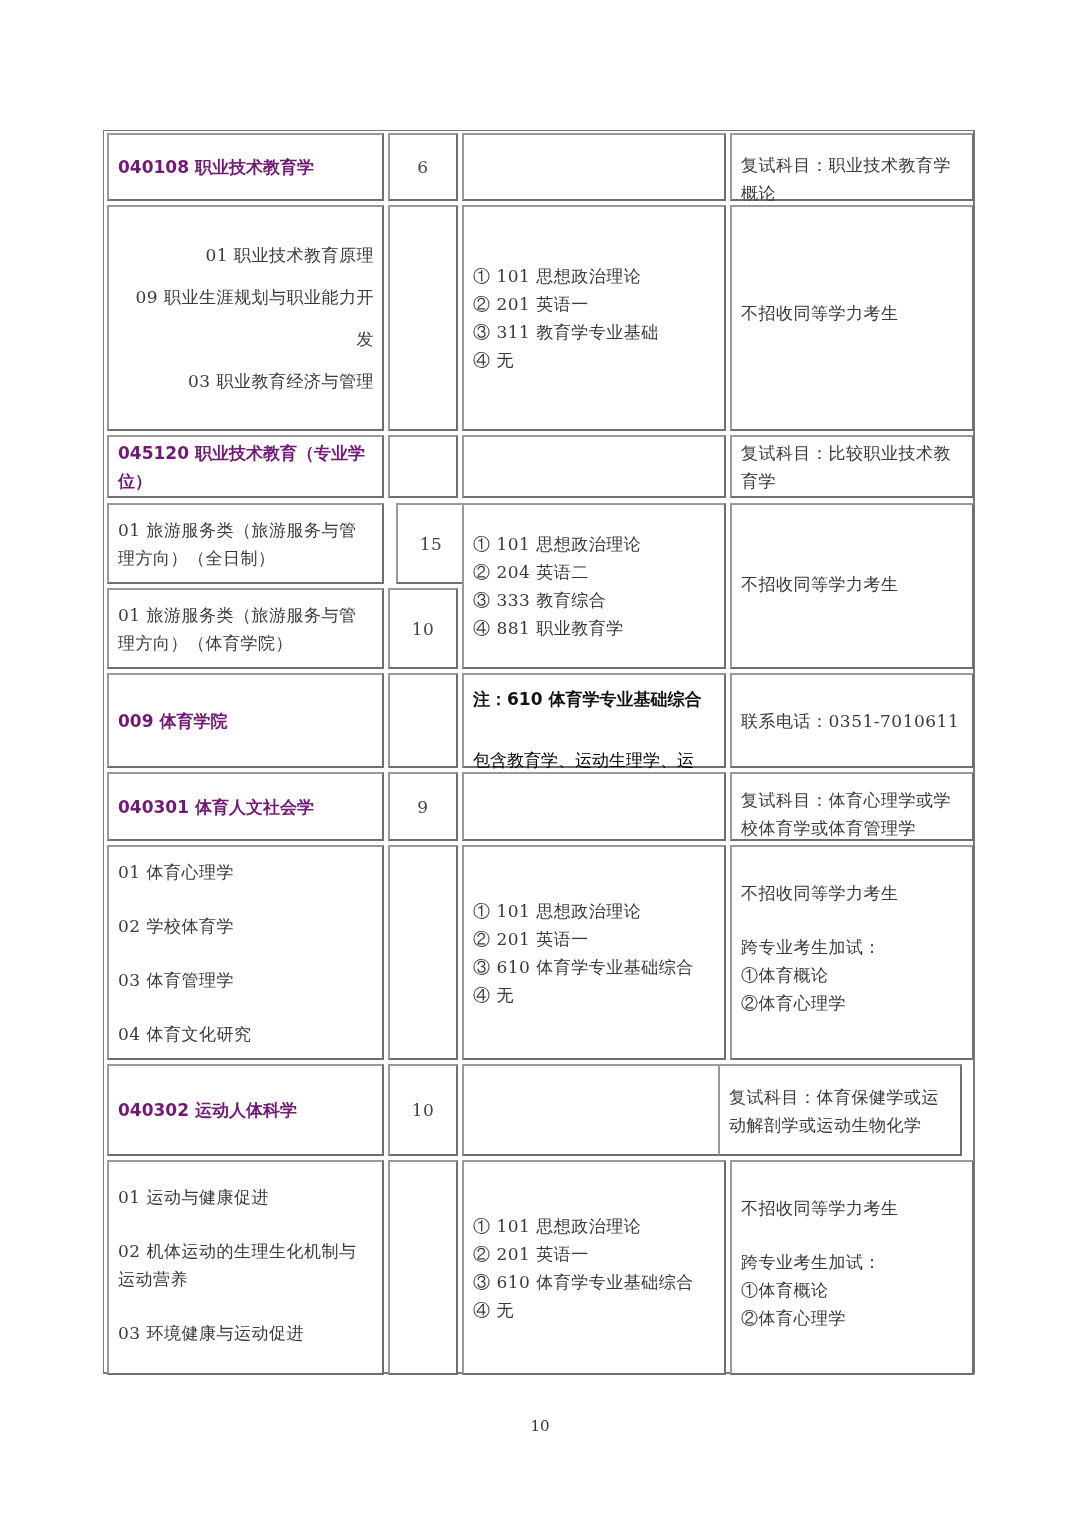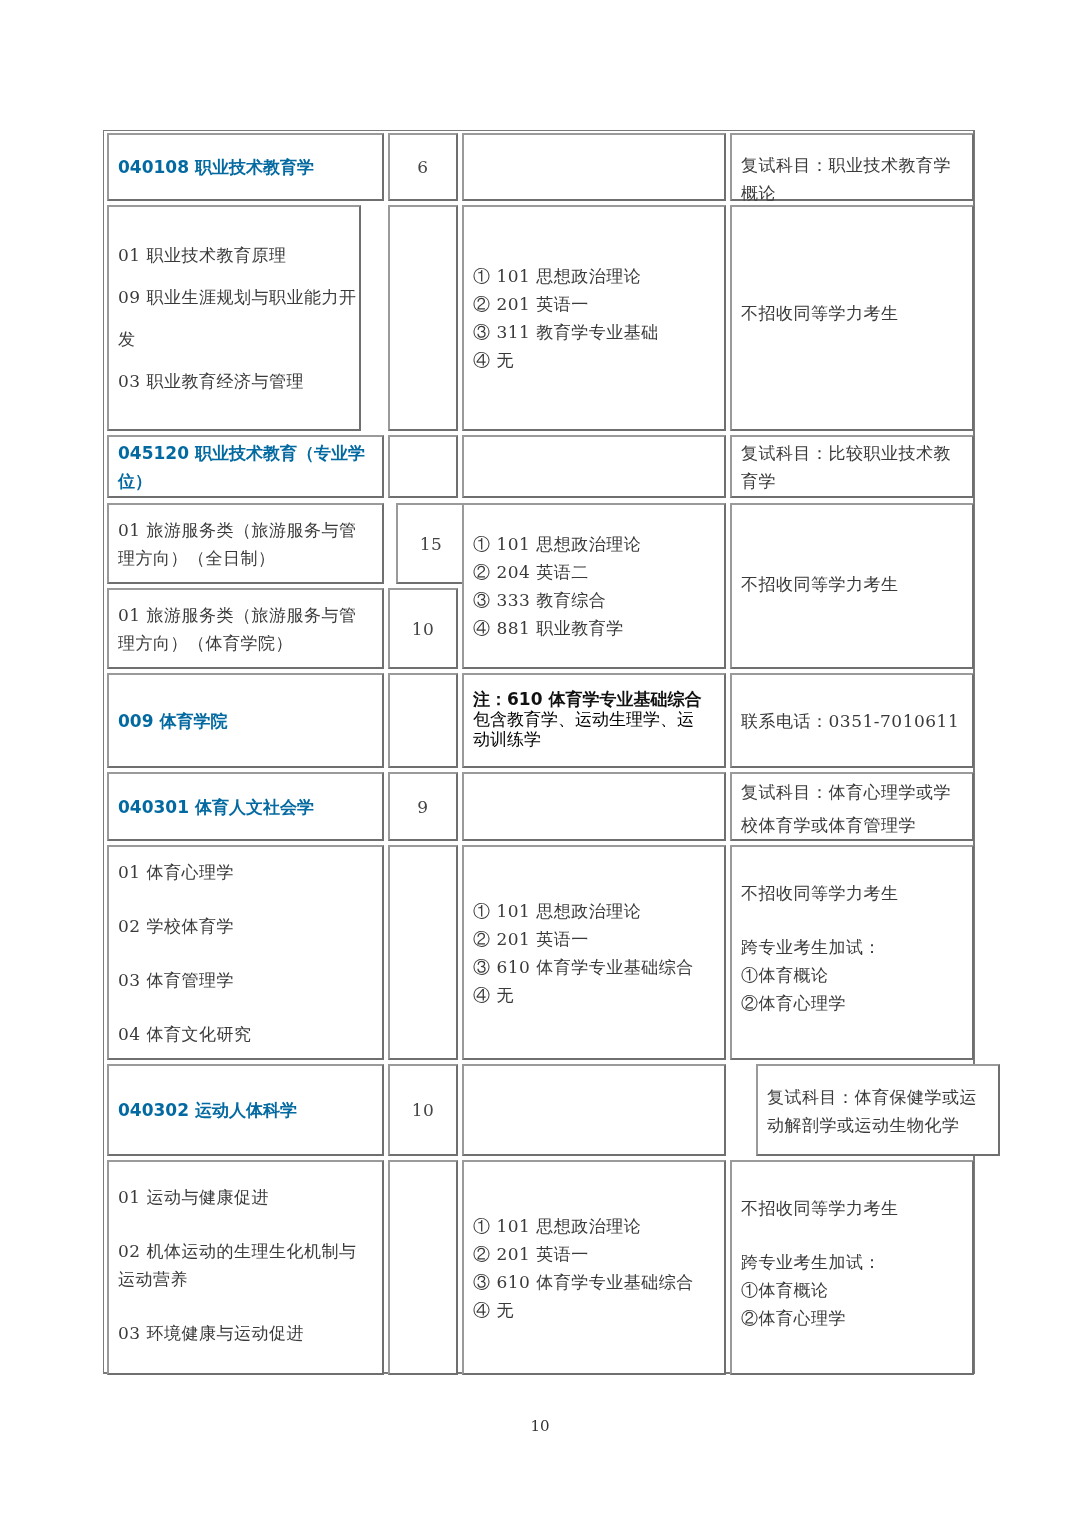--- a/index.html
+++ b/index.html
@@ -12,21 +12,21 @@
 
   .cell { position: absolute; box-sizing: border-box; border: 2px solid #8a8a8a;
           border-top-color: #9a9a9a; border-left-color: #9a9a9a; border-right-color: #6f6f6f; border-bottom-color: #6f6f6f;
           background: #ffffff; }
   .cell-inner { position: absolute; left: 0; right: 0; top: 0; bottom: 0; display: flex; flex-direction: column;
                 justify-content: center; padding: 0 8px 0 9px; box-sizing: border-box; }
   .cell-inner.top { justify-content: flex-start; padding-top: 6px; }
   .cell-inner.center { align-items: center; text-align: center; padding: 0; }
 
   .t { font-size: 17px; line-height: 28px; letter-spacing: 0.5px; color: #3a3a3a; white-space: nowrap; }
-  .b { font-family: "DejaVu Sans", "Liberation Sans", sans-serif; font-weight: bold; color: #0369a1; font-size: 17px; letter-spacing: 0; }
+  .b { font-family: "DejaVu Sans", "Liberation Sans", sans-serif; font-weight: bold; color: #701a75; font-size: 17px; letter-spacing: 0; }
   .num { font-size: 17px; color: #444444; }
   .gap18 { margin-top: 14px; }
   .gap26 { margin-top: 26px; }
   .note-b { font-family: "DejaVu Sans", "Liberation Sans", sans-serif; font-weight: bold; color: #111; font-size: 17px; line-height: 20px; white-space: nowrap; }
   .note { font-size: 17px; line-height: 20px; color: #000000; white-space: normal; }
 
   .pagenum { position: absolute; left: 0; width: 1080px; top: 1417px; text-align: center;
              font-size: 15px; color: #333; }
 </style>
 </head>
@@ -46,21 +46,21 @@
       </div>
   </div>
   <div class="cell" style="left:462px;top:133px;width:264px;height:68px;"></div>
   <div class="cell" style="left:730px;top:133px;width:244px;height:68px;">
     <div class="cell-inner top" style="padding-top:16px;">
       <div class="t">复试科目：职业技术教育学</div>
       <div class="t">概论</div>
     </div>
   </div>
 
-  <div class="cell" style="left:107px;top:205px;width:254px;height:226px;">
+  <div class="cell" style="left:107px;top:205px;width:277px;height:226px;text-align:right;">
     <div class="cell-inner">
       <div class="t">01 职业技术教育原理</div>
       <div class="t gap18">09 职业生涯规划与职业能力开</div>
       <div class="t gap18">发</div>
       <div class="t gap18">03 职业教育经济与管理</div>
     </div>
   </div>
   <div class="cell" style="left:388px;top:205px;width:70px;height:226px;"></div>
   <div class="cell" style="left:462px;top:205px;width:264px;height:226px;">
     <div class="cell-inner">
@@ -127,21 +127,21 @@
     </div>
   </div>
 
   <div class="cell" style="left:107px;top:673px;width:277px;height:95px;">
     <div class="cell-inner">
         <div class="t b">009 体育学院</div>
       </div>
   </div>
   <div class="cell" style="left:388px;top:673px;width:70px;height:95px;"></div>
   <div class="cell" style="left:462px;top:673px;width:264px;height:95px;">
-    <div class="cell-inner top" style="padding-top:14px;">
+    <div class="cell-inner top" style="padding-top:14px;gap:41px;">
       <div class="note-b">注：610 体育学专业基础综合</div>
       <div class="note">包含教育学、运动生理学、运</div>
       <div class="note">动训练学</div>
     </div>
   </div>
   <div class="cell" style="left:730px;top:673px;width:244px;height:95px;">
     <div class="cell-inner">
         <div class="t">联系电话：0351-7010611</div>
       </div>
   </div>
@@ -151,21 +151,21 @@
         <div class="t b">040301 体育人文社会学</div>
       </div>
   </div>
   <div class="cell" style="left:388px;top:772px;width:70px;height:69px;">
     <div class="cell-inner center">
         <div class="t num">9</div>
       </div>
   </div>
   <div class="cell" style="left:462px;top:772px;width:264px;height:69px;"></div>
   <div class="cell" style="left:730px;top:772px;width:244px;height:69px;">
-    <div class="cell-inner top" style="padding-top:4px;justify-content:space-between;">
+    <div class="cell-inner top" style="padding-top:12px;">
       <div class="t">复试科目：体育心理学或学</div>
       <div class="t">校体育学或体育管理学</div>
     </div>
   </div>
 
   <div class="cell" style="left:107px;top:845px;width:277px;height:215px;">
     <div class="cell-inner">
       <div class="t">01 体育心理学</div>
       <div class="t gap26">02 学校体育学</div>
       <div class="t gap26">03 体育管理学</div>
@@ -194,21 +194,21 @@
     <div class="cell-inner">
         <div class="t b">040302 运动人体科学</div>
       </div>
   </div>
   <div class="cell" style="left:388px;top:1064px;width:70px;height:92px;">
     <div class="cell-inner center">
         <div class="t num">10</div>
       </div>
   </div>
   <div class="cell" style="left:462px;top:1064px;width:264px;height:92px;"></div>
-  <div class="cell" style="left:756px;top:1064px;width:244px;height:92px;">
+  <div class="cell" style="left:718px;top:1064px;width:244px;height:92px;">
     <div class="cell-inner top" style="padding-top:17px;">
       <div class="t">复试科目：体育保健学或运</div>
       <div class="t">动解剖学或运动生物化学</div>
     </div>
   </div>
 
   <div class="cell" style="left:107px;top:1160px;width:277px;height:215px;">
     <div class="cell-inner" style="padding-bottom:6px;">
       <div class="t">01 运动与健康促进</div>
       <div class="t gap26">02 机体运动的生理生化机制与</div>

